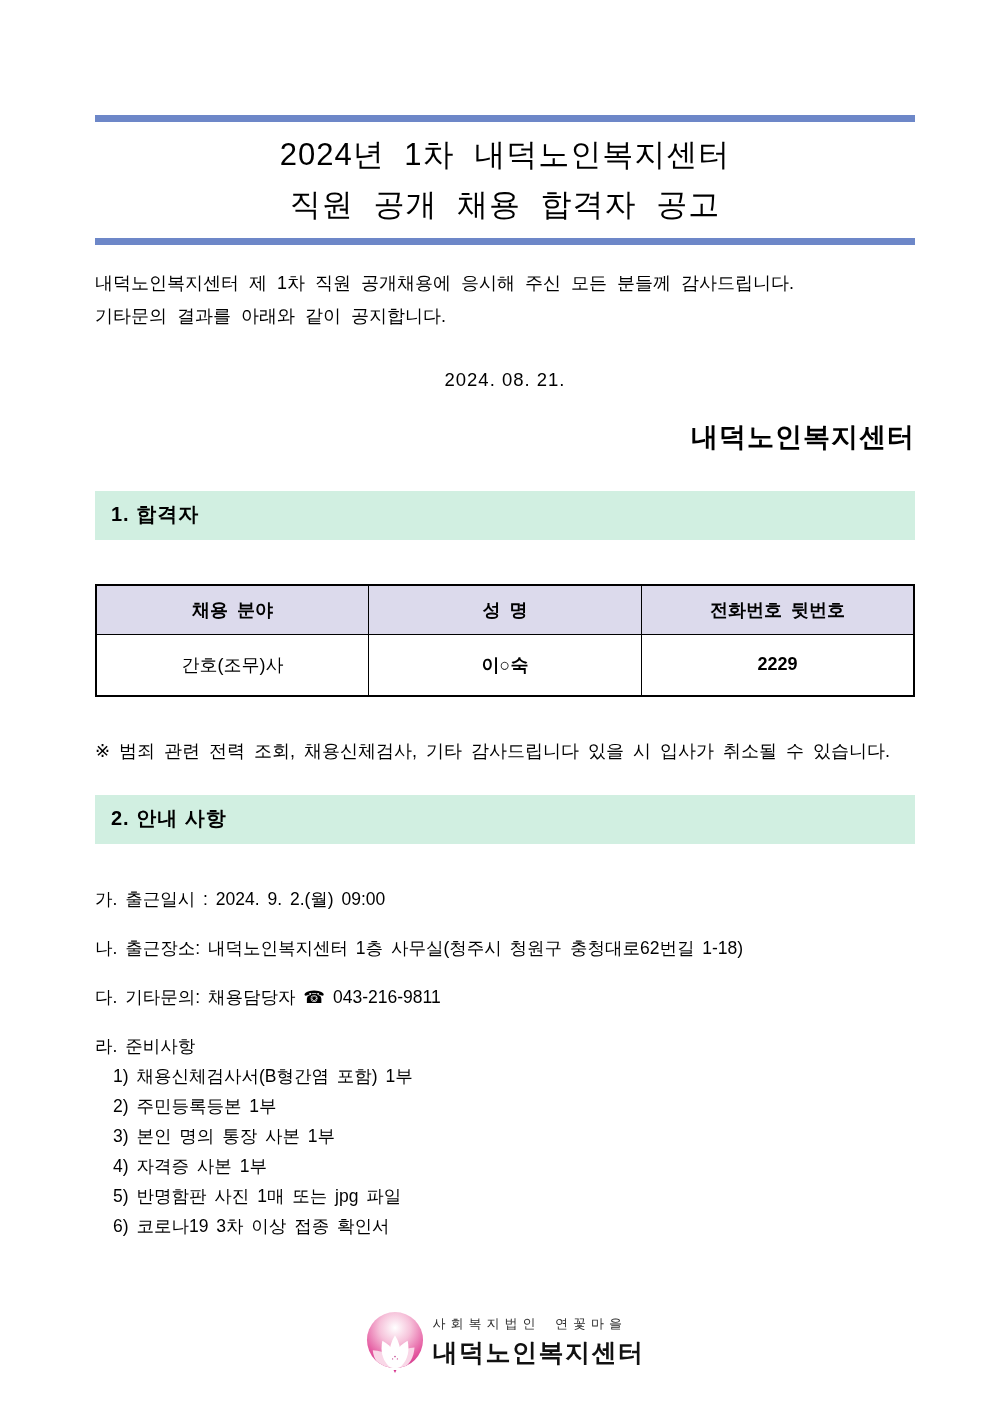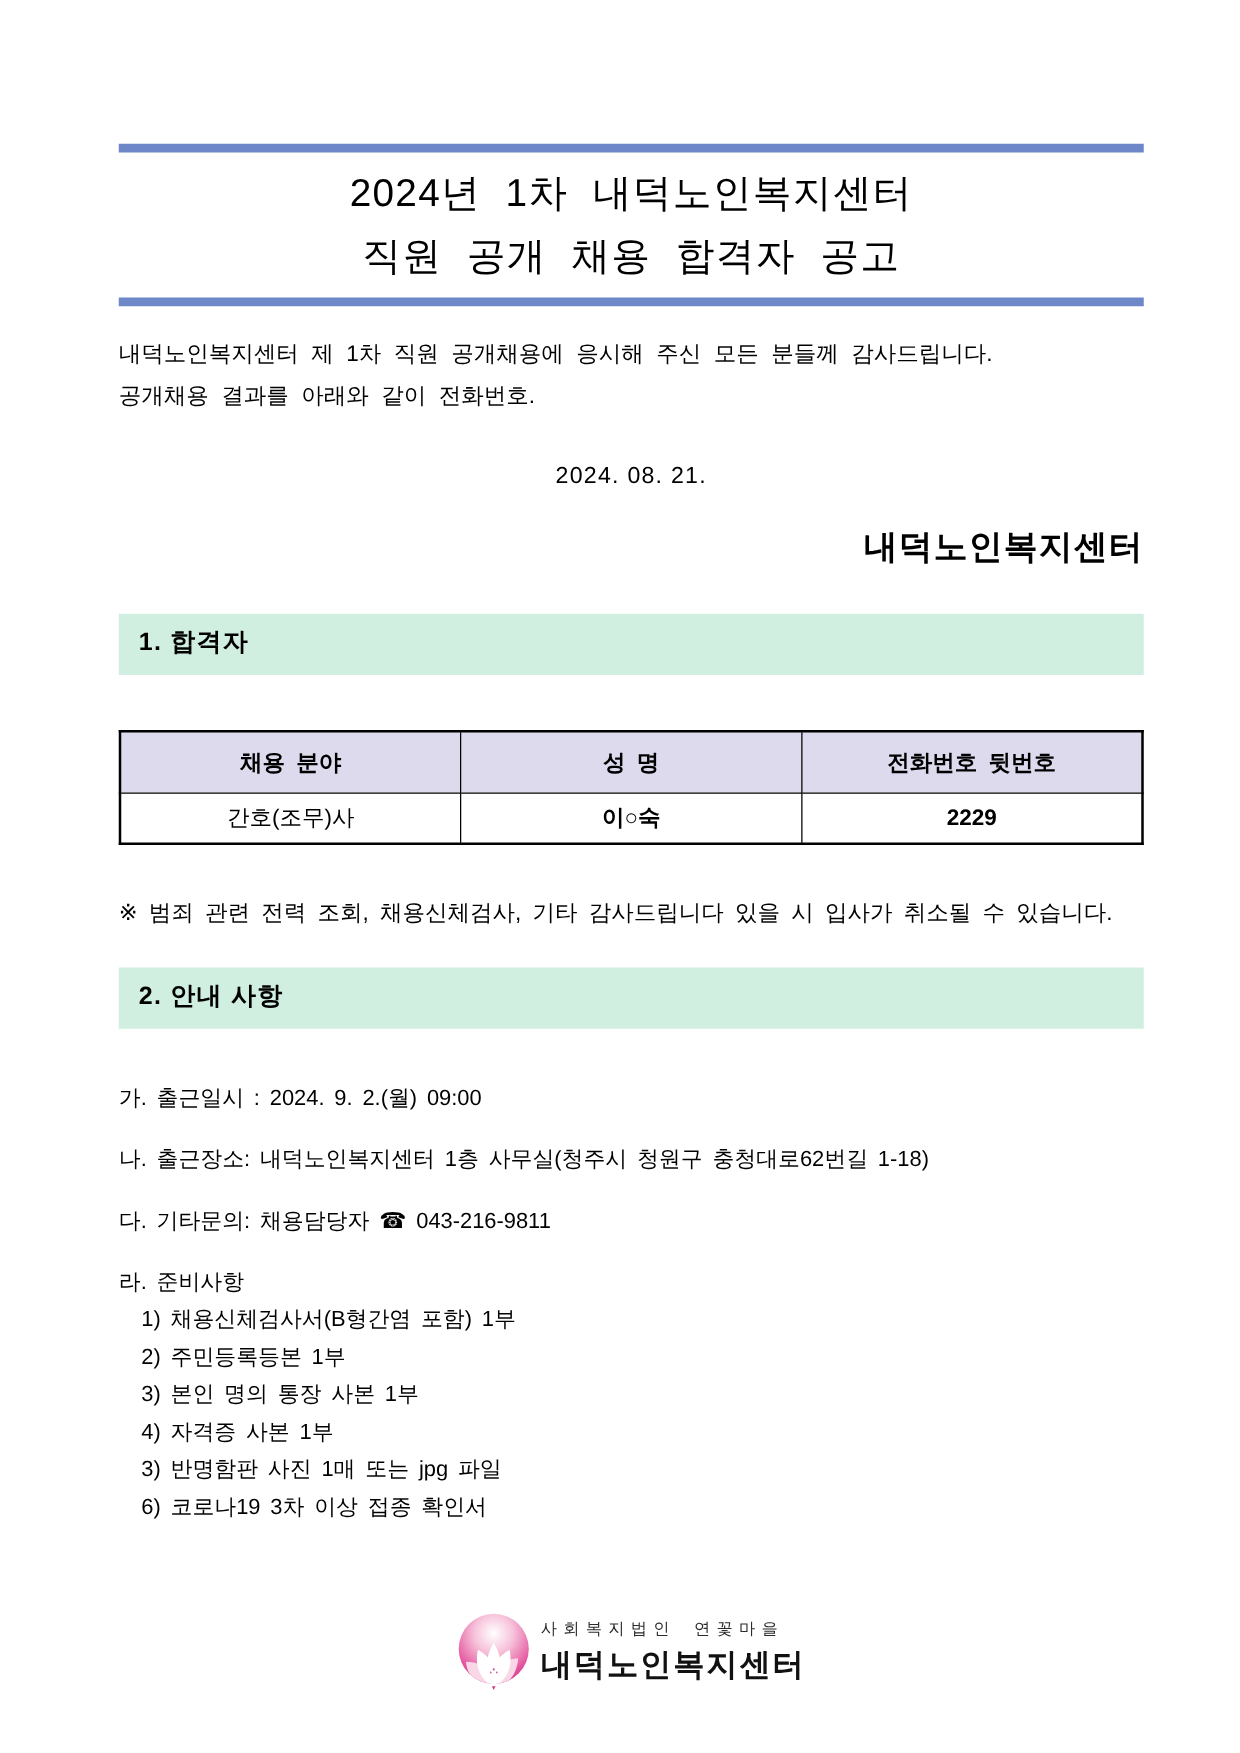--- a/index.html
+++ b/index.html
@@ -38,21 +38,21 @@
     margin-top: 44px; width: 100%;
     border-collapse: collapse; table-layout: fixed;
     border: 2px solid #000;
   }
   table.pass-table th, table.pass-table td {
     border: 1px solid #000; text-align: center; font-size: 18px;
   }
   table.pass-table th {
     background: #dcdaec; height: 49px; font-weight: bold; word-spacing: 4px;
   }
-  table.pass-table td { height: 41px; font-weight: normal; }
+  table.pass-table td { height: 62px; font-weight: normal; }
   table.pass-table td.strong { font-weight: bold; }
 
   .note { margin-top: 42px; font-size: 18px; word-spacing: 4px; }
 
   .guide-list { margin-top: 40px; font-size: 17.5px; line-height: 30px; word-spacing: 3px; }
   .guide-item { padding-left: 0; margin-top: 19px; }
   .guide-subitem { padding-left: 18px; }
 
   .footer {
     margin-top: 70px;
@@ -76,21 +76,21 @@
 
   <div class="title-block">
     <div class="title-line">2024년 1차 내덕노인복지센터</div>
     <div class="title-line">직원 공개 채용 합격자 공고</div>
   </div>
 
   <div class="accent-bar"></div>
 
   <div class="intro">
     <div>내덕노인복지센터 제 1차 직원 공개채용에 응시해 주신 모든 분들께 감사드립니다.</div>
-    <div>공개채용 결과를 아래와 같이 전화번호.</div>
+    <div>기타문의 결과를 아래와 같이 공지합니다.</div>
   </div>
 
   <div class="doc-date">2024. 08. 21.</div>
 
   <div class="signature">내덕노인복지센터</div>
 
   <div class="section-heading">1. 합격자</div>
 
   <table class="pass-table">
     <thead>
@@ -115,21 +115,21 @@
 
   <div class="guide-list">
     <div class="guide-item">가. 출근일시 : 2024. 9. 2.(월) 09:00</div>
     <div class="guide-item">나. 출근장소: 내덕노인복지센터 1층 사무실(청주시 청원구 충청대로62번길 1-18)</div>
     <div class="guide-item">다. 기타문의: 채용담당자 ☎ 043-216-9811</div>
     <div class="guide-item">라. 준비사항</div>
     <div class="guide-subitem">1) 채용신체검사서(B형간염 포함) 1부</div>
     <div class="guide-subitem">2) 주민등록등본 1부</div>
     <div class="guide-subitem">3) 본인 명의 통장 사본 1부</div>
     <div class="guide-subitem">4) 자격증 사본 1부</div>
-    <div class="guide-subitem">3) 반명함판 사진 1매 또는 jpg 파일</div>
+    <div class="guide-subitem">5) 반명함판 사진 1매 또는 jpg 파일</div>
     <div class="guide-subitem">6) 코로나19 3차 이상 접종 확인서</div>
   </div>
 
   <div class="footer">
     <div class="logo-wrap">
       <svg width="58" height="62" viewBox="0 0 60 64" xmlns="http://www.w3.org/2000/svg">
         <defs>
           <radialGradient id="ballGrad" cx="0.5" cy="0.28" r="0.8">
             <stop offset="0" stop-color="#ffffff"></stop>
             <stop offset="0.35" stop-color="#f6c2da"></stop>

